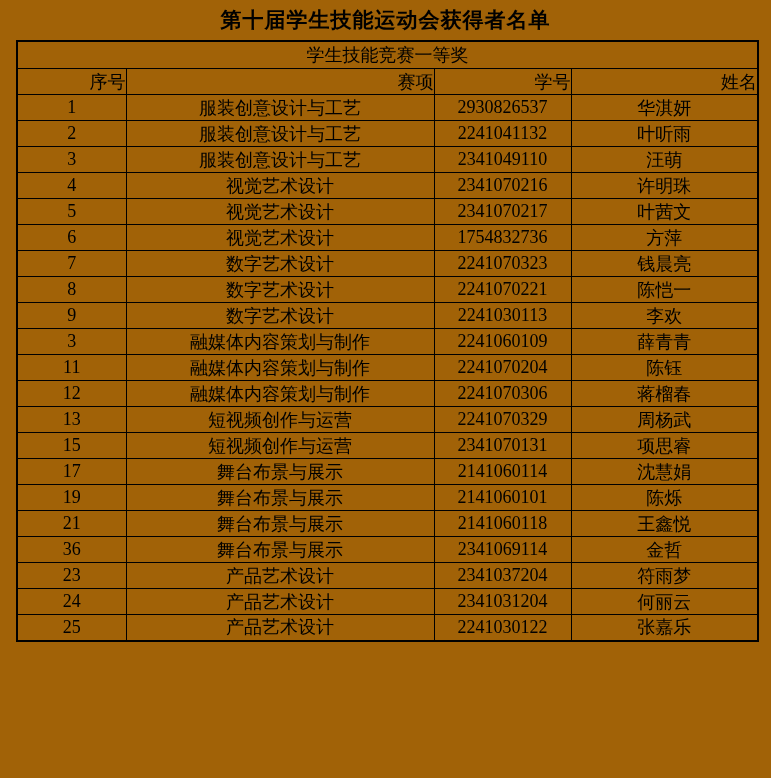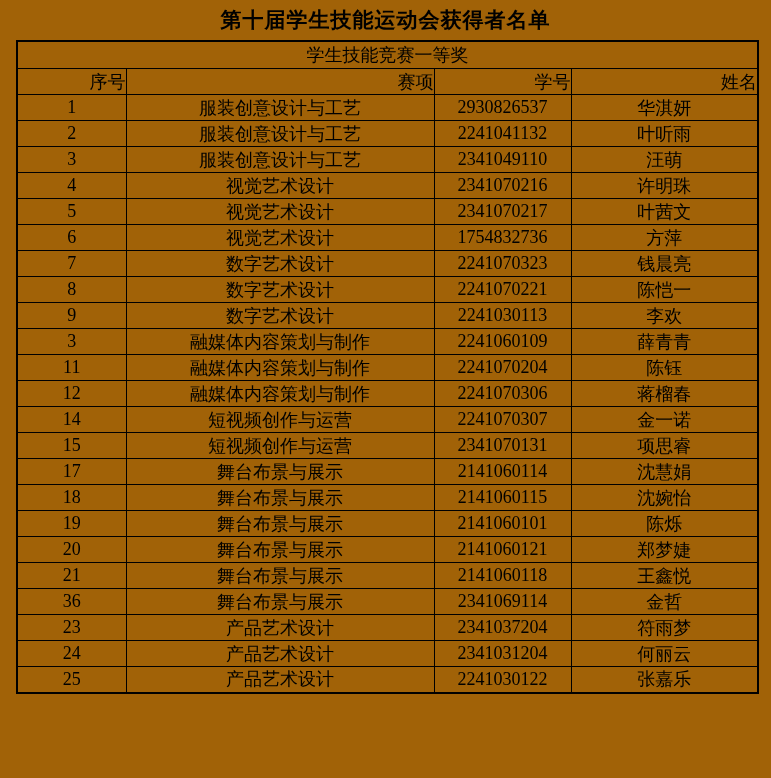--- a/index.html
+++ b/index.html
@@ -149,54 +149,42 @@
           <td>2241070204</td>
           <td>陈钰</td>
         </tr>
         <tr>
           <td>12</td>
           <td>融媒体内容策划与制作</td>
           <td>2241070306</td>
           <td>蒋榴春</td>
         </tr>
         <tr>
-          <td>14</td>
+          <td>13</td>
           <td>短视频创作与运营</td>
-          <td>2241070307</td>
-          <td>金一诺</td>
+          <td>2241070329</td>
+          <td>周杨武</td>
         </tr>
         <tr>
           <td>15</td>
           <td>短视频创作与运营</td>
           <td>2341070131</td>
           <td>项思睿</td>
         </tr>
         <tr>
           <td>17</td>
           <td>舞台布景与展示</td>
           <td>2141060114</td>
           <td>沈慧娟</td>
         </tr>
         <tr>
-          <td>18</td>
-          <td>舞台布景与展示</td>
-          <td>2141060115</td>
-          <td>沈婉怡</td>
-        </tr>
-        <tr>
           <td>19</td>
           <td>舞台布景与展示</td>
           <td>2141060101</td>
           <td>陈烁</td>
-        </tr>
-        <tr>
-          <td>20</td>
-          <td>舞台布景与展示</td>
-          <td>2141060121</td>
-          <td>郑梦婕</td>
         </tr>
         <tr>
           <td>21</td>
           <td>舞台布景与展示</td>
           <td>2141060118</td>
           <td>王鑫悦</td>
         </tr>
         <tr>
           <td>36</td>
           <td>舞台布景与展示</td>

